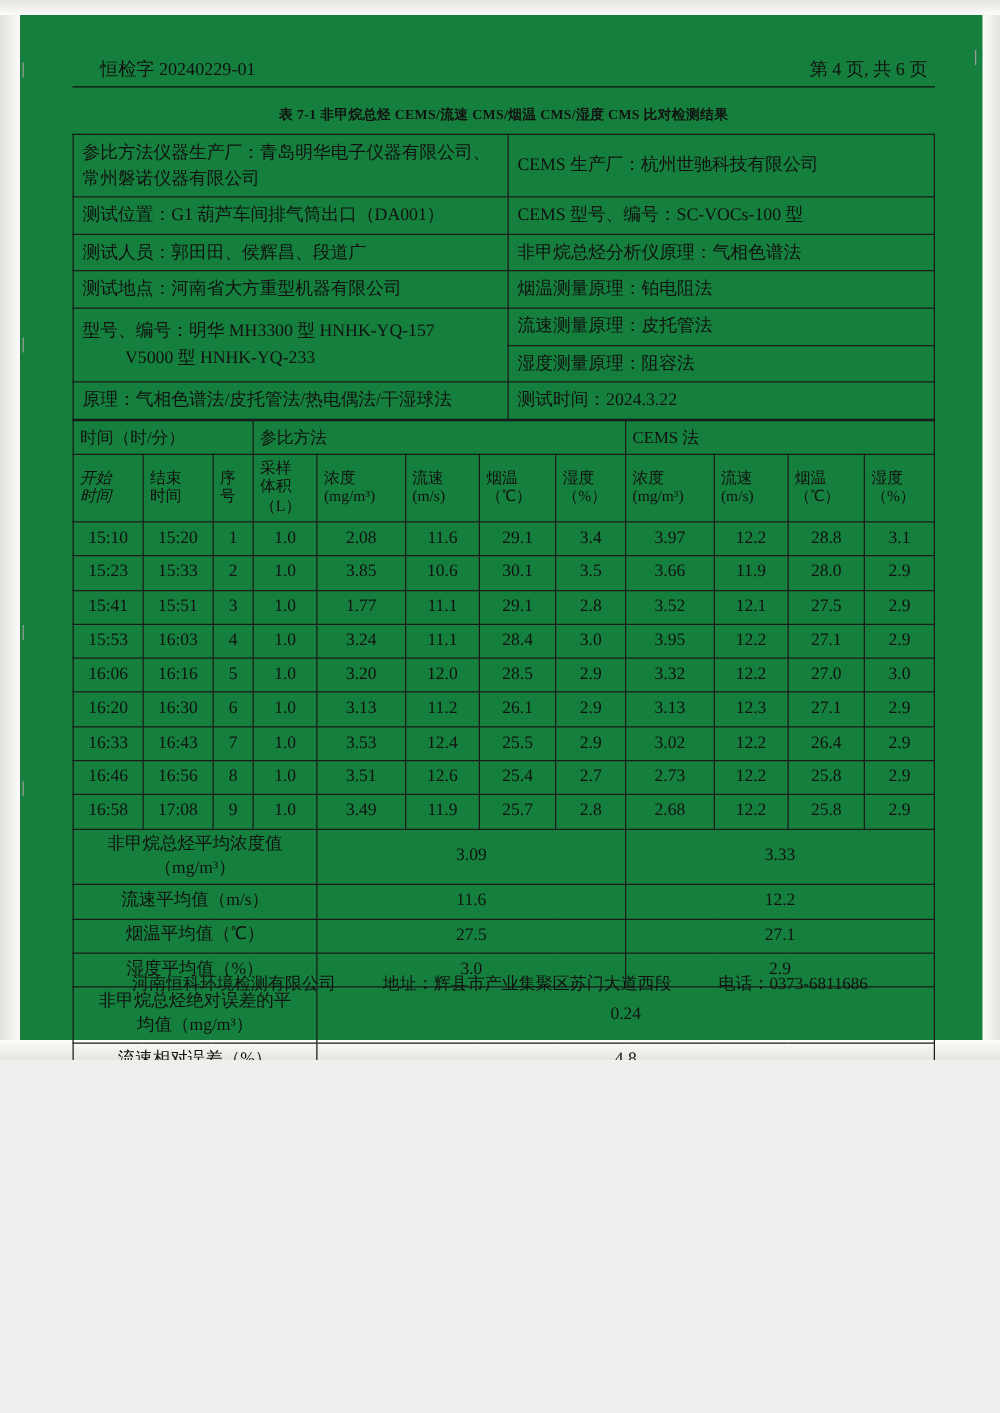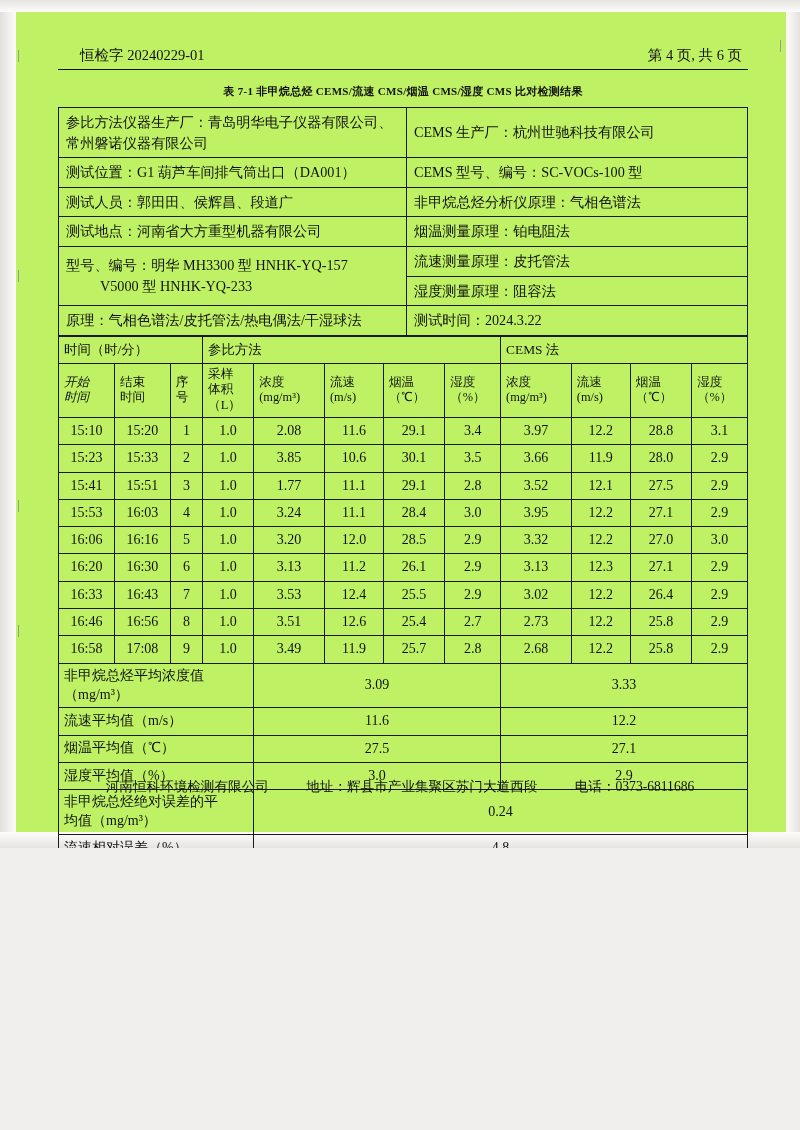--- a/index.html
+++ b/index.html
@@ -4,21 +4,21 @@
 <style>
   html, body {
     margin: 0;
     padding: 0;
     background: #f0efed;
   }
   .page {
     position: relative;
     width: 800px;
     height: 848px;
-    background: #bef264;
+    background: #15803d;
     font-family: "Liberation Serif", serif;
     color: #111;
     overflow: hidden;
   }
   .paper-edge-left {
     position: absolute;
     left: 0; top: 0; bottom: 0;
     width: 16px;
     background: linear-gradient(to right, #e2e0dc, #fdfcfa);
   }
@@ -105,21 +105,21 @@
   }
   .hd-small {
     font-size: 12.6px;
     line-height: 1.25;
   }
   .unit {
     font-size: 12.4px;
   }
   .val { text-align: center; font-size: 14px; }
   .sumlabel {
-    text-align: left;
+    text-align: center;
     font-size: 14px;
     line-height: 1.35;
   }
   .footer {
     position: absolute;
     left: 0;
     right: 0;
     bottom: 52px;
     text-align: center;
     font-size: 13.6px;

